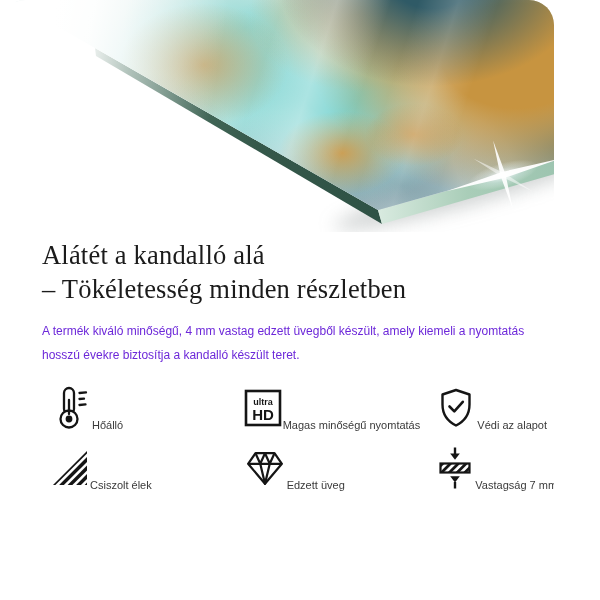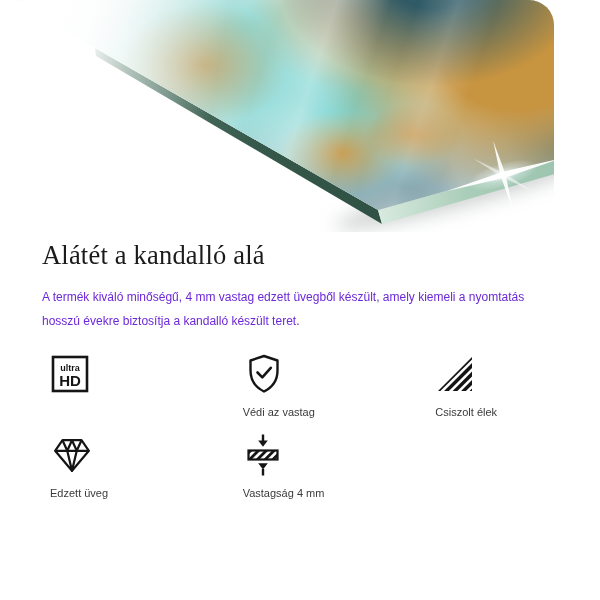--- a/index.html
+++ b/index.html
@@ -53,21 +53,21 @@
   
   .content{padding:0 42px;}
   .page-title{margin:6px 0 0 0;font-family:"Liberation Serif",serif;font-weight:400;
       font-size:26.5px;line-height:34px;color:#1b1b1b;letter-spacing:0.2px;}
   .description{margin:13px 0 0 0;font-size:12px;line-height:24px;color:#6d28d9;}
   .description span{display:block;white-space:nowrap;}
 
   
   .features{margin:18px 0 0 8px;width:578px;display:grid;
       grid-template-columns:1fr 1fr 1fr;row-gap:14px;}
-  .feature{display:flex;flex-direction:column;align-items:flex-start;}
+  .feature{display:flex;flex-direction:row;align-items:flex-end;}
   .feature .icon-box{height:46px;display:flex;align-items:center;justify-content:center;}
   .feature-label{margin-top:9px;font-size:11px;color:#3a3a3a;text-align:center;}
   svg.fi{display:block;}
 </style>
 </head>
 <body>
 
 <div class="page">
 
   <div class="hero">
@@ -93,47 +93,63 @@
           <polygon points="26,48 60,45.8 94,48 60,50.2" fill="#ffffff"></polygon>
         </g>
         <circle cx="60" cy="48" r="3" fill="#ffffff"></circle>
       </g>
     </svg>
   </div>
 
   <div class="content">
     <h1 class="page-title">
       <span style="display:block">Alátét a kandalló alá</span>
+      <span style="display:block">– Tökéletesség minden részletben</span>
     </h1>
     <p class="description">
       <span>A termék kiváló minőségű, 4 mm vastag edzett üvegből készült, amely kiemeli a nyomtatás</span>
       <span>hosszú évekre biztosítja a kandalló készült teret.</span>
     </p>
 
     <div class="features">
 
+      <div class="feature">
+        <div class="icon-box">
+          <svg class="fi" width="42" height="46" viewBox="0 0 40 46" fill="none" stroke="#151515" stroke-width="2.3" stroke-linecap="round">
+            <rect x="13" y="3" width="10" height="26" rx="5"></rect>
+            <circle cx="18" cy="34" r="8.5" fill="#ffffff"></circle>
+            <circle cx="18" cy="34" r="3.4" fill="#151515" stroke="none"></circle>
+            <line x1="18" y1="15" x2="18" y2="29"></line>
+            <line x1="28.5" y1="8" x2="35" y2="7.4"></line>
+            <line x1="28.5" y1="14" x2="33" y2="13.6"></line>
+            <line x1="28.5" y1="20" x2="34.5" y2="19.4"></line>
+          </svg>
+        </div>
+        <div class="feature-label">Hőálló</div>
+      </div>
 
       <div class="feature">
         <div class="icon-box">
           <svg class="fi" width="40" height="40" viewBox="0 0 40 40">
             <rect x="3" y="3" width="34" height="34" fill="none" stroke="#151515" stroke-width="2.6"></rect>
             <text x="20" y="16.5" text-anchor="middle" font-family="Liberation Sans, sans-serif" font-size="9" font-weight="bold" fill="#151515">ultra</text>
             <text x="20" y="31.5" text-anchor="middle" font-family="Liberation Sans, sans-serif" font-size="15" font-weight="bold" fill="#151515">HD</text>
           </svg>
         </div>
+        <div class="feature-label">Magas minőségű nyomtatás</div>
       </div>
 
       <div class="feature">
         <div class="icon-box">
           <svg class="fi" width="42" height="42" viewBox="0 0 40 42" fill="none" stroke="#151515" stroke-width="2.4" stroke-linejoin="round" stroke-linecap="round">
             <path d="M20 3 L33.5 7.5 V17.5 C33.5 27.5 28 34.5 20 38.5 C12 34.5 6.5 27.5 6.5 17.5 V7.5 Z"></path>
             <path d="M13.5 19.5 L18.3 24.3 L26.8 14.8" stroke-width="2.6"></path>
           </svg>
         </div>
-        <div class="feature-label">Védi az vastag</div>
+        <div class="feature-label">Védi az alapot</div>
       </div>
 
       <div class="feature">
         <div class="icon-box">
           <svg class="fi" width="40" height="40" viewBox="0 0 40 40">
             <defs>
               <clipPath id="triclip">
                   <path d="M3 37 L37 3 L37 37 Z"></path>
                 </clipPath>
             </defs>
@@ -169,18 +185,18 @@
                 <rect width="2.8" height="5.5" fill="#151515"></rect>
               </pattern>
             </defs>
             <line x1="20" y1="1.5" x2="20" y2="8" stroke="#151515" stroke-width="2.4"></line>
             <polygon points="15.2,7.5 24.8,7.5 20,13.8" fill="#151515"></polygon>
             <rect x="5.5" y="17.5" width="29" height="9" fill="url(#hatch)" stroke="#151515" stroke-width="2.2"></rect>
             <polygon points="15.2,36.5 24.8,36.5 20,30.2" fill="#151515" transform="rotate(180 20 33.35)"></polygon>
             <line x1="20" y1="42.5" x2="20" y2="36" stroke="#151515" stroke-width="2.4"></line>
           </svg>
         </div>
-        <div class="feature-label">Vastagság 4 mm</div>
+        <div class="feature-label">Vastagság 7 mm</div>
       </div>
 
     </div>
   </div>
 </div>
 
 </body></html>

